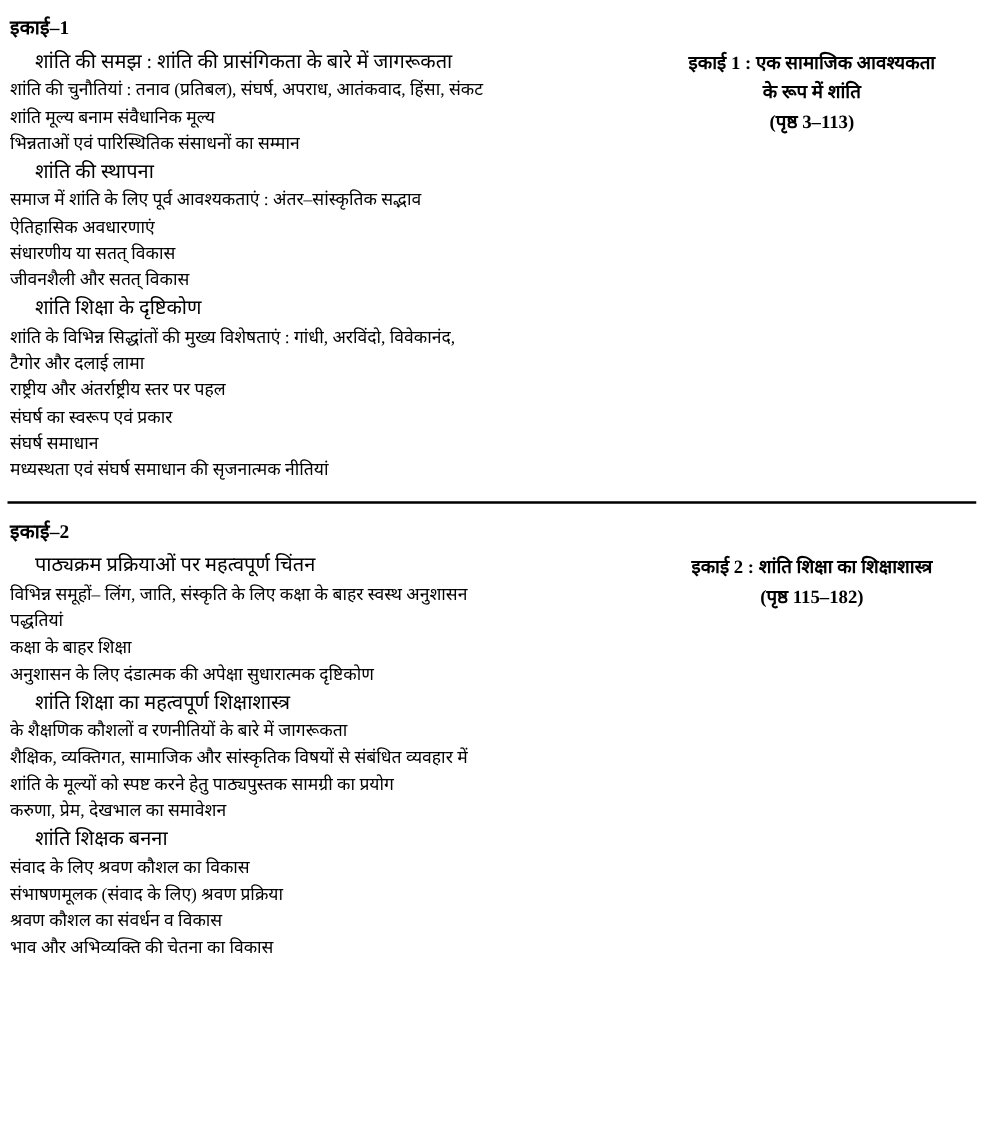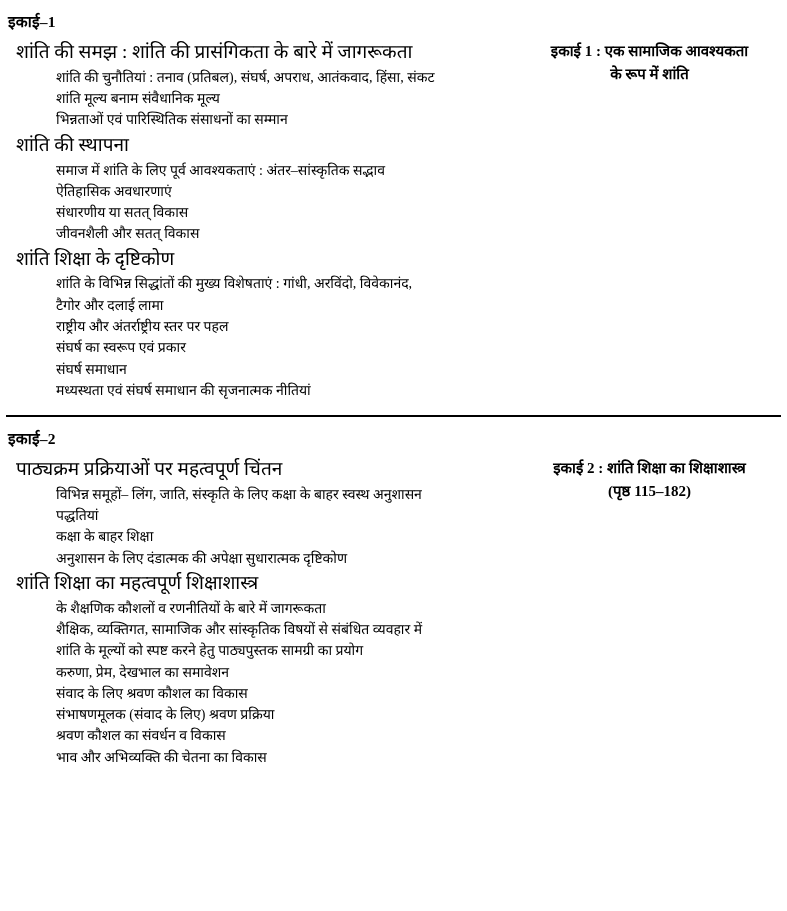--- a/index.html
+++ b/index.html
@@ -51,28 +51,27 @@
   }
   .side-title {
     font-size: 15px;
     font-weight: bold;
     line-height: 1.55;
   }
   .side-line {
     display: block;
   }
   .lvl1 {
-    font-size: 19px;
+    font-size: 16px;
     line-height: 1.52;
-    margin-left: 8px;
+    margin-left: 20px;
   }
   .lvl2 {
     font-size: 14px;
     line-height: 1.52;
-    margin-left: 48px;
   }
   .divider {
     border: 0;
     border-top: 2px solid #000000;
     margin: 14px 6px 10px 6px;
   }
   .spacer-top { height: 10px; }
 </style>
 </head>
 <body>
@@ -99,20 +98,21 @@
         <div class="lvl2">टैगोर और दलाई लामा</div>
         <div class="lvl2">राष्ट्रीय और अंतर्राष्ट्रीय स्तर पर पहल</div>
         <div class="lvl2">संघर्ष का स्वरूप एवं प्रकार</div>
         <div class="lvl2">संघर्ष समाधान</div>
         <div class="lvl2">मध्यस्थता एवं संघर्ष समाधान की सृजनात्मक नीतियां</div>
       </div>
       <div class="side-col">
         <div class="side-title">
           <span class="side-line">इकाई 1 : एक सामाजिक आवश्यकता</span>
           <span class="side-line">के रूप में शांति</span>
+          <span class="side-line">(पृष्ठ  3–113)</span>
         </div>
       </div>
     </div>
   </div>
 
   <hr class="divider">
 
   <div class="unit-block">
     <div class="unit-heading">इकाई–2</div>
     <div class="unit-body">
@@ -120,20 +120,21 @@
         <div class="lvl1">पाठ्यक्रम प्रक्रियाओं पर महत्वपूर्ण चिंतन</div>
         <div class="lvl2">विभिन्न समूहों– लिंग, जाति, संस्कृति के लिए कक्षा के बाहर स्वस्थ अनुशासन</div>
         <div class="lvl2">पद्धतियां</div>
         <div class="lvl2">कक्षा के बाहर शिक्षा</div>
         <div class="lvl2">अनुशासन के लिए दंडात्मक की अपेक्षा सुधारात्मक दृष्टिकोण</div>
         <div class="lvl1">शांति शिक्षा का महत्वपूर्ण शिक्षाशास्त्र</div>
         <div class="lvl2">के शैक्षणिक कौशलों व रणनीतियों के बारे में जागरूकता</div>
         <div class="lvl2">शैक्षिक, व्यक्तिगत, सामाजिक और सांस्कृतिक विषयों से संबंधित व्यवहार में</div>
         <div class="lvl2">शांति के मूल्यों को स्पष्ट करने हेतु पाठ्यपुस्तक सामग्री का प्रयोग</div>
         <div class="lvl2">करुणा, प्रेम, देखभाल का समावेशन</div>
+        <div class="lvl1">शांति शिक्षक बनना</div>
         <div class="lvl2">संवाद के लिए श्रवण कौशल का विकास</div>
         <div class="lvl2">संभाषणमूलक (संवाद के लिए) श्रवण प्रक्रिया</div>
         <div class="lvl2">श्रवण कौशल का संवर्धन व विकास</div>
         <div class="lvl2">भाव और अभिव्यक्ति की चेतना का विकास</div>
       </div>
       <div class="side-col">
         <div class="side-title">
           <span class="side-line">इकाई 2 : शांति शिक्षा का शिक्षाशास्त्र</span>
           <span class="side-line">(पृष्ठ  115–182)</span>
         </div>

